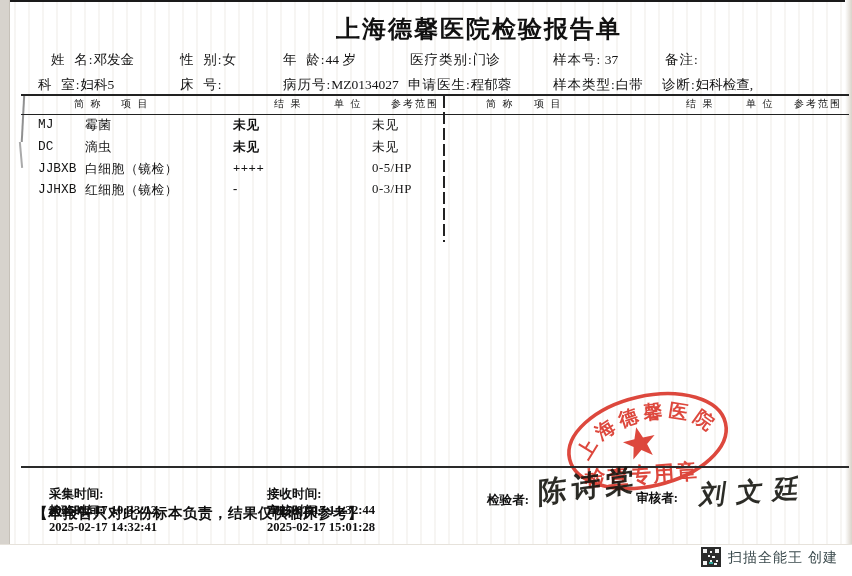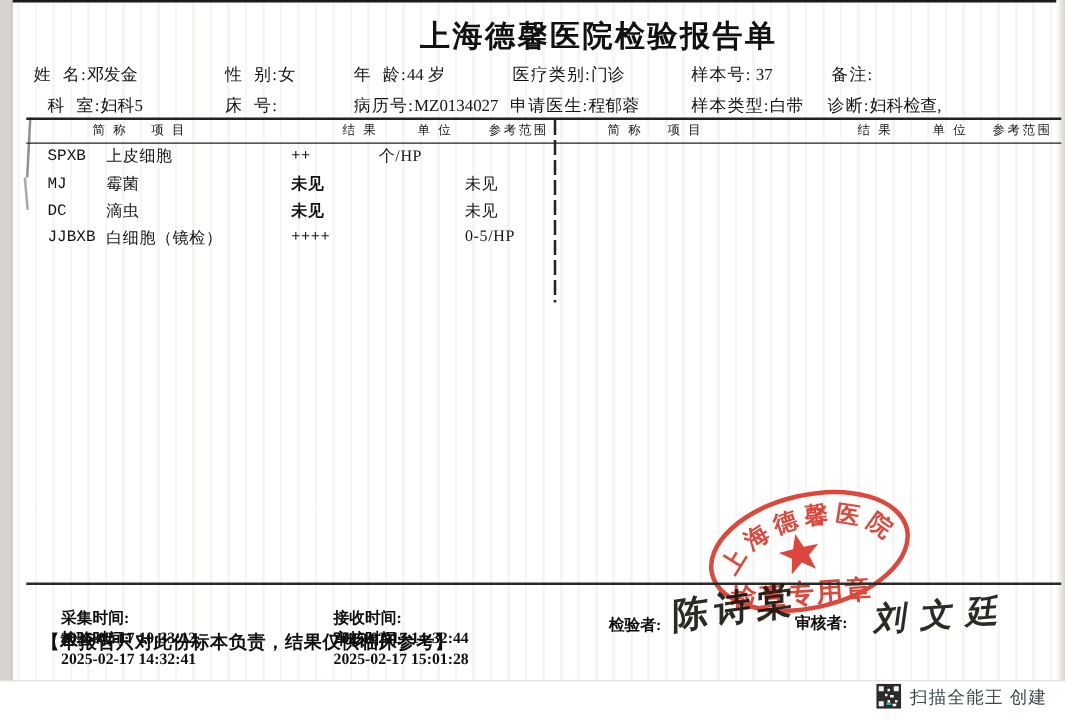--- a/index.html
+++ b/index.html
@@ -62,21 +62,21 @@
     <div class="top-edge"></div>
     <div class="left-edge"></div>
     <div class="right-edge"></div>
     <div class="bottom-paper-edge"></div>
     <div class="artifact artifact-1"></div>
     <div class="artifact artifact-2"></div>
 
     <div class="title">上海德馨医院检验报告单</div>
 
     <div id="info-row-1">
-        <div class="abs info-field" style="left: 27px; top: 51px; text-align: right;"><span class="lbl">姓  名:</span><span class="val">邓发金</span></div>
+        <div class="abs info-field" style="left: 51px; top: 51px; text-align: right;"><span class="lbl">姓  名:</span><span class="val">邓发金</span></div>
         <div class="abs info-field" style="left: 180px; top: 51px;"><span class="lbl">性  别:</span><span class="val">女</span></div>
         <div class="abs info-field" style="left: 283px; top: 51px;"><span class="lbl">年  龄:</span><span class="val">44 岁</span></div>
         <div class="abs info-field" style="left: 410px; top: 51px;"><span class="lbl">医疗类别:</span><span class="val">门诊</span></div>
         <div class="abs info-field" style="left: 553px; top: 51px;"><span class="lbl">样本号:</span><span class="val"> 37</span></div>
         <div class="abs info-field" style="left: 665px; top: 51px;"><span class="lbl">备注:</span><span class="val"></span></div>
       </div>
     <div id="info-row-2">
         <div class="abs info-field" style="left: 38px; top: 76px;"><span class="lbl">科  室:</span><span class="val">妇科5</span></div>
         <div class="abs info-field" style="left: 180px; top: 76px;"><span class="lbl">床  号:</span><span class="val"></span></div>
         <div class="abs info-field" style="left: 283px; top: 76px; text-align: center;"><span class="lbl">病历号:</span><span class="val">MZ0134027</span></div>
@@ -99,46 +99,46 @@
     <div id="thead-right">
         <span class="abs thead-cell" style="left: 450px;">简 称</span>
         <span class="abs thead-cell" style="left: 498px;">项 目</span>
         <span class="abs thead-cell" style="left: 650px;">结 果</span>
         <span class="abs thead-cell" style="left: 710px;">单 位</span>
         <span class="abs thead-cell" style="left: 758px;">参考范围</span>
       </div>
 
     <div id="rows-left">
         <div class="trow">
-          <span class="tcell c-abbr">SPXB</span>
-          <span class="tcell c-item">上皮细胞</span>
-          <span class="tcell c-result">++</span>
-          <span class="tcell c-unit">个/HP</span>
-          <span class="tcell c-range"></span>
-        </div>
-        <div class="trow">
           <span class="tcell c-abbr">MJ</span>
           <span class="tcell c-item">霉菌</span>
           <span class="tcell c-result">未见</span>
           <span class="tcell c-unit"></span>
           <span class="tcell c-range">未见</span>
         </div>
         <div class="trow">
           <span class="tcell c-abbr">DC</span>
           <span class="tcell c-item">滴虫</span>
           <span class="tcell c-result">未见</span>
           <span class="tcell c-unit"></span>
           <span class="tcell c-range">未见</span>
         </div>
         <div class="trow">
           <span class="tcell c-abbr">JJBXB</span>
           <span class="tcell c-item">白细胞（镜检）</span>
           <span class="tcell c-result">++++</span>
           <span class="tcell c-unit"></span>
           <span class="tcell c-range">0-5/HP</span>
+        </div>
+        <div class="trow">
+          <span class="tcell c-abbr">JJHXB</span>
+          <span class="tcell c-item">红细胞（镜检）</span>
+          <span class="tcell c-result">-</span>
+          <span class="tcell c-unit"></span>
+          <span class="tcell c-range">0-3/HP</span>
         </div>
       </div>
 
     <svg class="stamp" width="204" height="118" viewBox="0 0 204 118">
       <g transform="rotate(-13 90 60)" fill="none" stroke="#d92f23">
         <ellipse cx="90" cy="58" rx="80" ry="45" stroke-width="3.6"></ellipse>
         <path id="stamp-arc" d="M 28 78 A 63 36 0 1 1 152 80" stroke="none"></path>
         <text fill="#d92f23" stroke="none" font-size="19" font-weight="bold" letter-spacing="5" font-family="Liberation Serif, serif">
           <textPath href="#stamp-arc" startOffset="50%" text-anchor="middle">上海德馨医院</textPath>
         </text>

